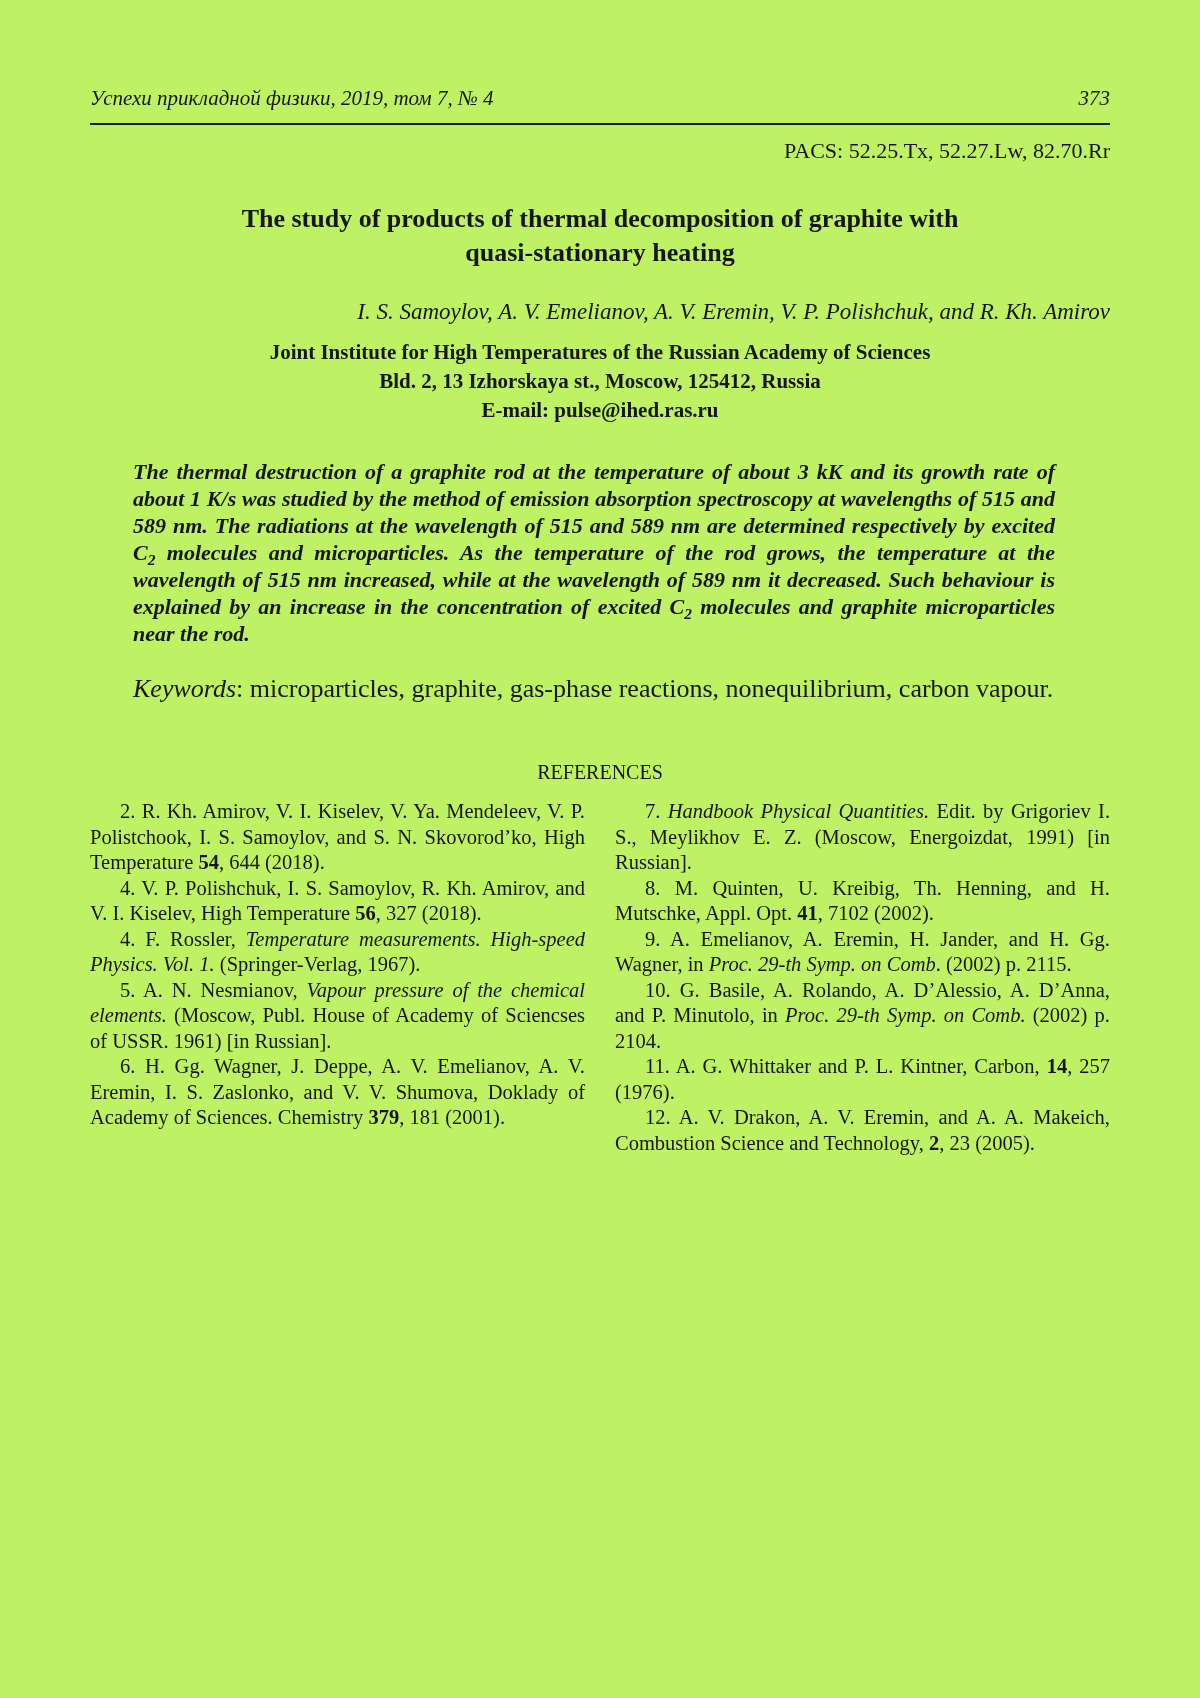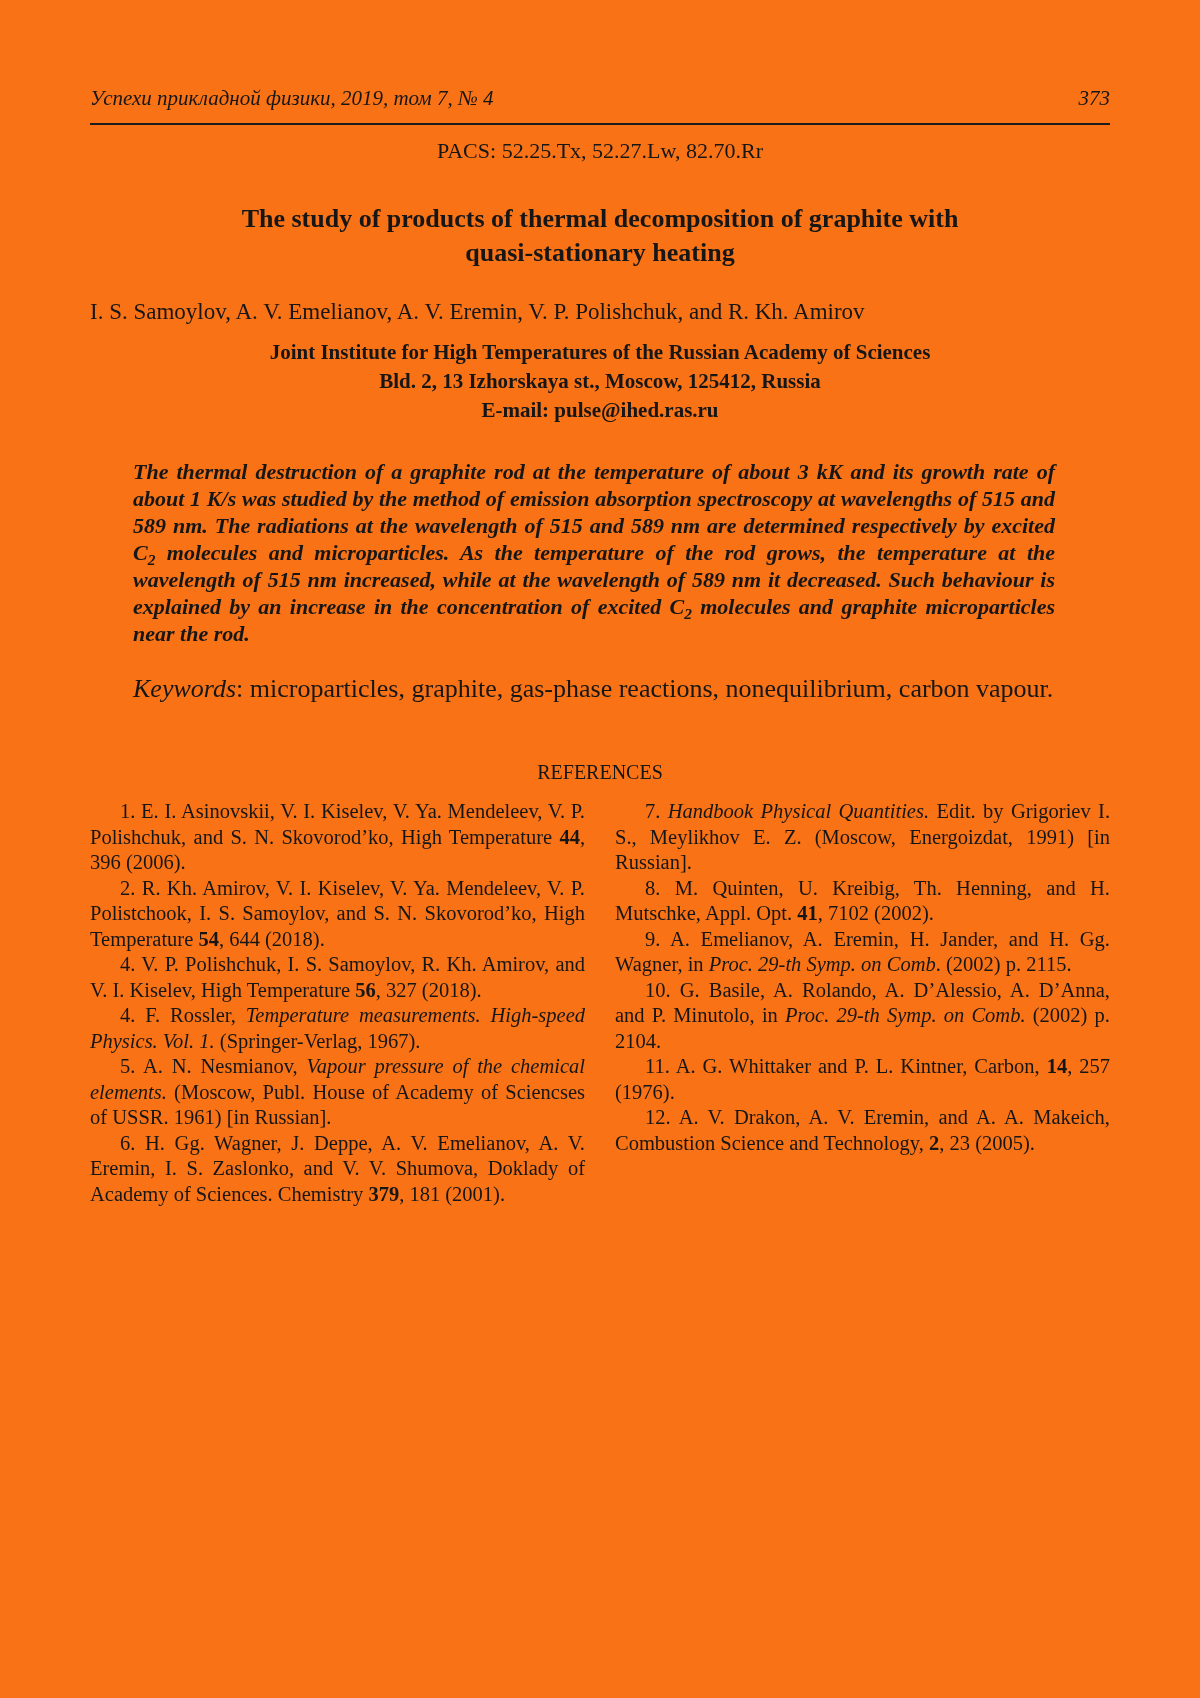--- a/index.html
+++ b/index.html
@@ -4,21 +4,21 @@
 <style>
   html, body {
     margin: 0;
     padding: 0;
     background: #ffffff;
   }
   .page {
     position: relative;
     width: 1200px;
     height: 1698px;
-    background: #f97316;
+    background: #bef264;
     color: #161616;
     font-family: "Liberation Serif", "DejaVu Serif", serif;
     overflow: hidden;
     box-sizing: border-box;
   }
   .content {
     padding: 0 90px;
   }
   .running-head-row {
     display: flex;
@@ -28,34 +28,35 @@
     font-style: italic;
     font-size: 21px;
     line-height: 25px;
   }
   .header-rule {
     border: 0;
     border-top: 2px solid #1c1c1c;
     margin: 12px 0 0 0;
   }
   .pacs {
-    text-align: center;
+    text-align: right;
     font-size: 22px;
     margin-top: 13px;
     line-height: 26px;
   }
   .title {
     text-align: center;
     font-weight: bold;
     font-size: 26px;
     line-height: 34px;
     margin-top: 38px;
   }
   .authors {
-    text-align: left;
+    text-align: right;
+    font-style: italic;
     font-size: 23px;
     margin-top: 28px;
     line-height: 27px;
   }
   .affiliation {
     text-align: center;
     font-size: 21px;
     line-height: 29px;
     margin-top: 13px;
     font-weight: bold;
@@ -135,21 +136,20 @@
 
 
     <p class="abstract"><span>The thermal destruction of a graphite rod at the temperature of about 3 kK and its growth rate of about 1 K/s was studied by the method of emission absorption spectroscopy at wavelengths of 515 and 589 nm. The radiations at the wavelength of 515 and 589 nm are determined respectively by excited C</span><span class="seg-sub">2</span><span> molecules and microparticles. As the temperature of the rod grows, the temperature at the wavelength of 515 nm increased, while at the wavelength of 589 nm it decreased. Such behaviour is explained by an increase in the concentration of excited C</span><span class="seg-sub">2</span><span> molecules and graphite microparticles near the rod.</span></p>
 
     <p class="keywords"><span class="seg-i">Keywords</span><span>: microparticles, graphite, gas-phase reactions, nonequilibrium, carbon vapour.</span></p>
 
     <div class="refs-heading">REFERENCES</div>
 
     <div class="refs-columns">
       <div class="refs-col">
-        <p class="ref"><span>1. E. I. Asinovskii, V. I. Kiselev, V. Ya. Mendeleev, V. P. Polishchuk, and S. N. Skovorod’ko, High Temperature </span><span class="seg-b">44</span><span>, 396 (2006).</span></p>
         <p class="ref"><span>2. R. Kh. Amirov, V. I. Kiselev, V. Ya. Mendeleev, V. P. Polistchook, I. S. Samoylov, and S. N. Skovorod’ko, High Temperature </span><span class="seg-b">54</span><span>, 644 (2018).</span></p>
         <p class="ref"><span>4. V. P. Polishchuk, I. S. Samoylov, R. Kh. Amirov, and V. I. Kiselev, High Temperature </span><span class="seg-b">56</span><span>, 327 (2018).</span></p>
         <p class="ref"><span>4. F. Rossler, </span><span class="seg-i">Temperature measurements. High-speed Physics. Vol. 1.</span><span> (Springer-Verlag, 1967).</span></p>
         <p class="ref"><span>5. A. N. Nesmianov, </span><span class="seg-i">Vapour pressure of the chemical elements.</span><span> (Moscow, Publ. House of Academy of Sciencses of USSR. 1961) [in Russian].</span></p>
         <p class="ref"><span>6. H. Gg. Wagner, J. Deppe, A. V. Emelianov, A. V. Eremin, I. S. Zaslonko, and V. V. Shumova, Doklady of Academy of Sciences. Chemistry </span><span class="seg-b">379</span><span>, 181 (2001).</span></p>
       </div>
       <div class="refs-col">
         <p class="ref"><span>7. </span><span class="seg-i">Handbook Physical Quantities.</span><span> Edit. by Grigoriev I. S., Meylikhov E. Z. (Moscow, Energoizdat, 1991) [in Russian].</span></p>
         <p class="ref"><span>8. M. Quinten, U. Kreibig, Th. Henning, and H. Mutschke, Appl. Opt. </span><span class="seg-b">41</span><span>, 7102 (2002).</span></p>
         <p class="ref"><span>9. A. Emelianov, A. Eremin, H. Jander, and H. Gg. Wagner, in </span><span class="seg-i">Proc. 29-th Symp. on Comb</span><span>. (2002) p. 2115.</span></p>

